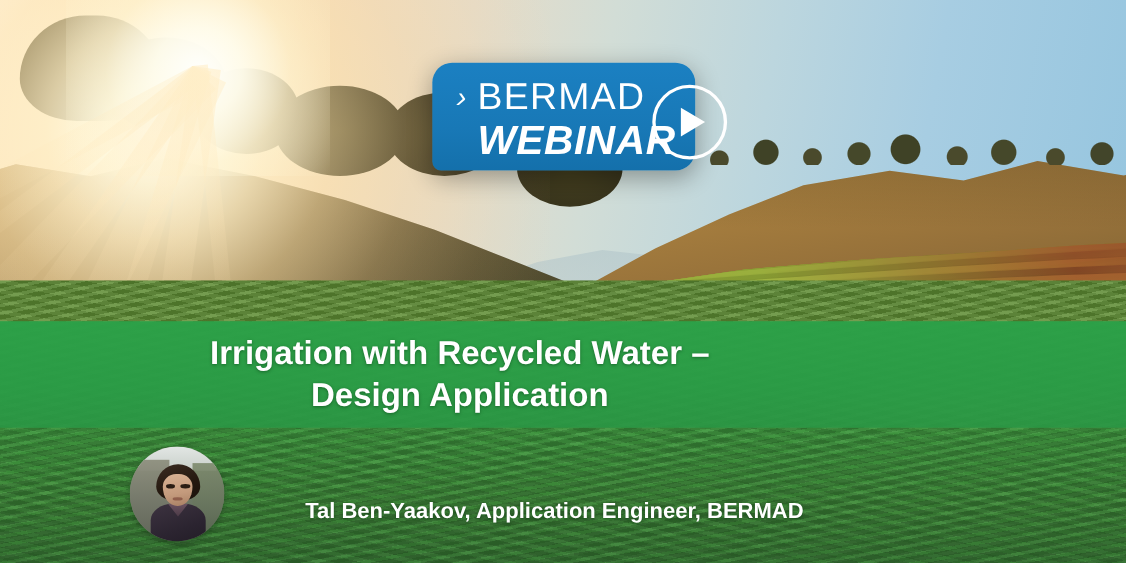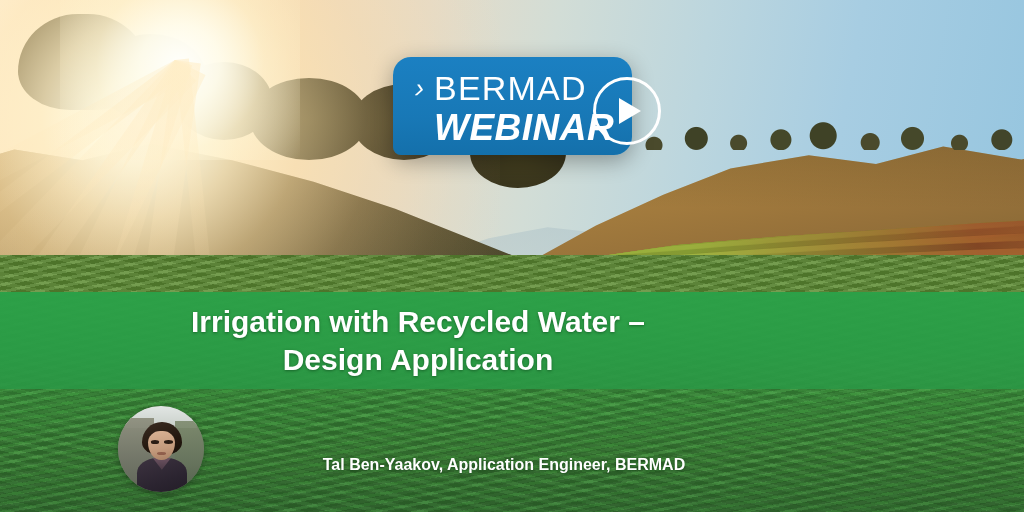--- a/index.html
+++ b/index.html
@@ -211,21 +211,21 @@
   }
   .speaker-role{
     position:absolute;left:0;top:425px;width:1024px;
     text-align:center;color:#eef7ea;
     font-size:20px;font-weight:300;line-height:26px;
     text-shadow:0 1px 3px rgba(0,40,10,.5);
   }
   .speaker-name{
     position:absolute;left:0;top:452px;width:1008px;
     text-align:center;color:#ffffff;
-    font-size:16px;font-weight:700;line-height:26px;
+    font-size:20px;font-weight:700;line-height:26px;
     text-shadow:0 1px 3px rgba(0,40,10,.5);
   }
 
   
   .avatar{
     position:absolute;left:118px;top:406px;width:86px;height:86px;
     border-radius:50%;overflow:hidden;
     box-shadow:0 2px 6px rgba(0,0,0,.3);
   }
   .av-bg{position:absolute;inset:0;

